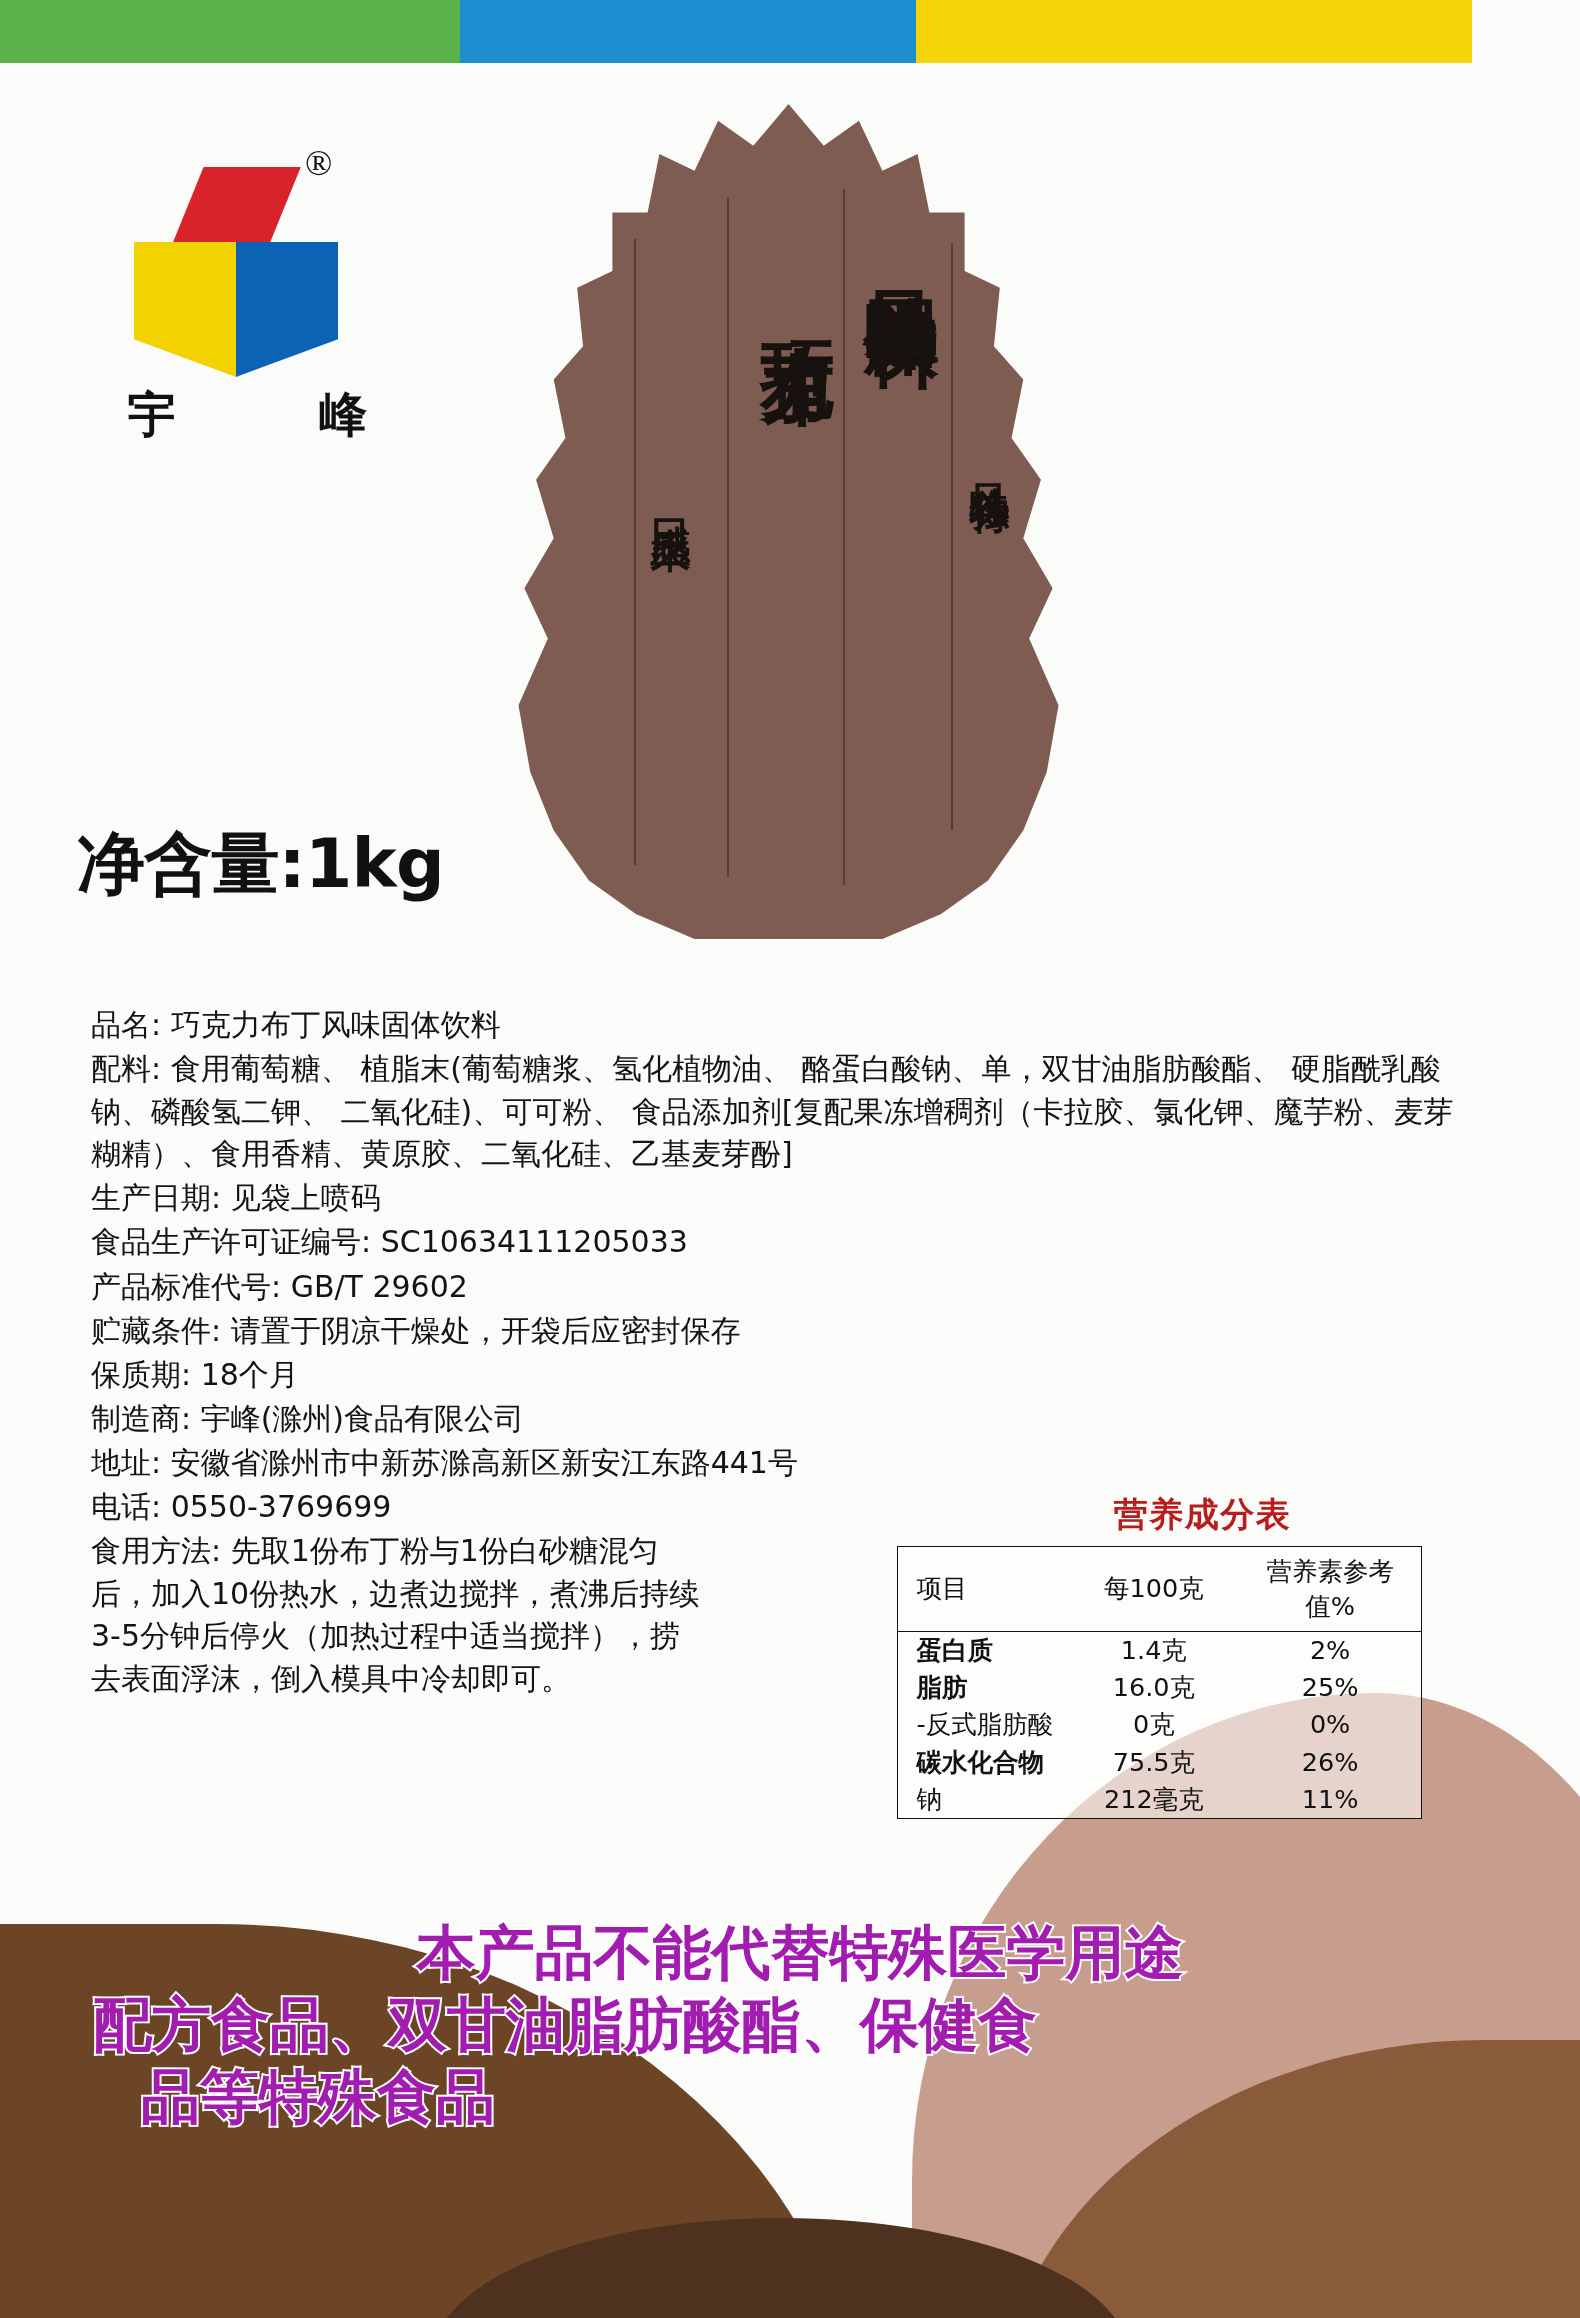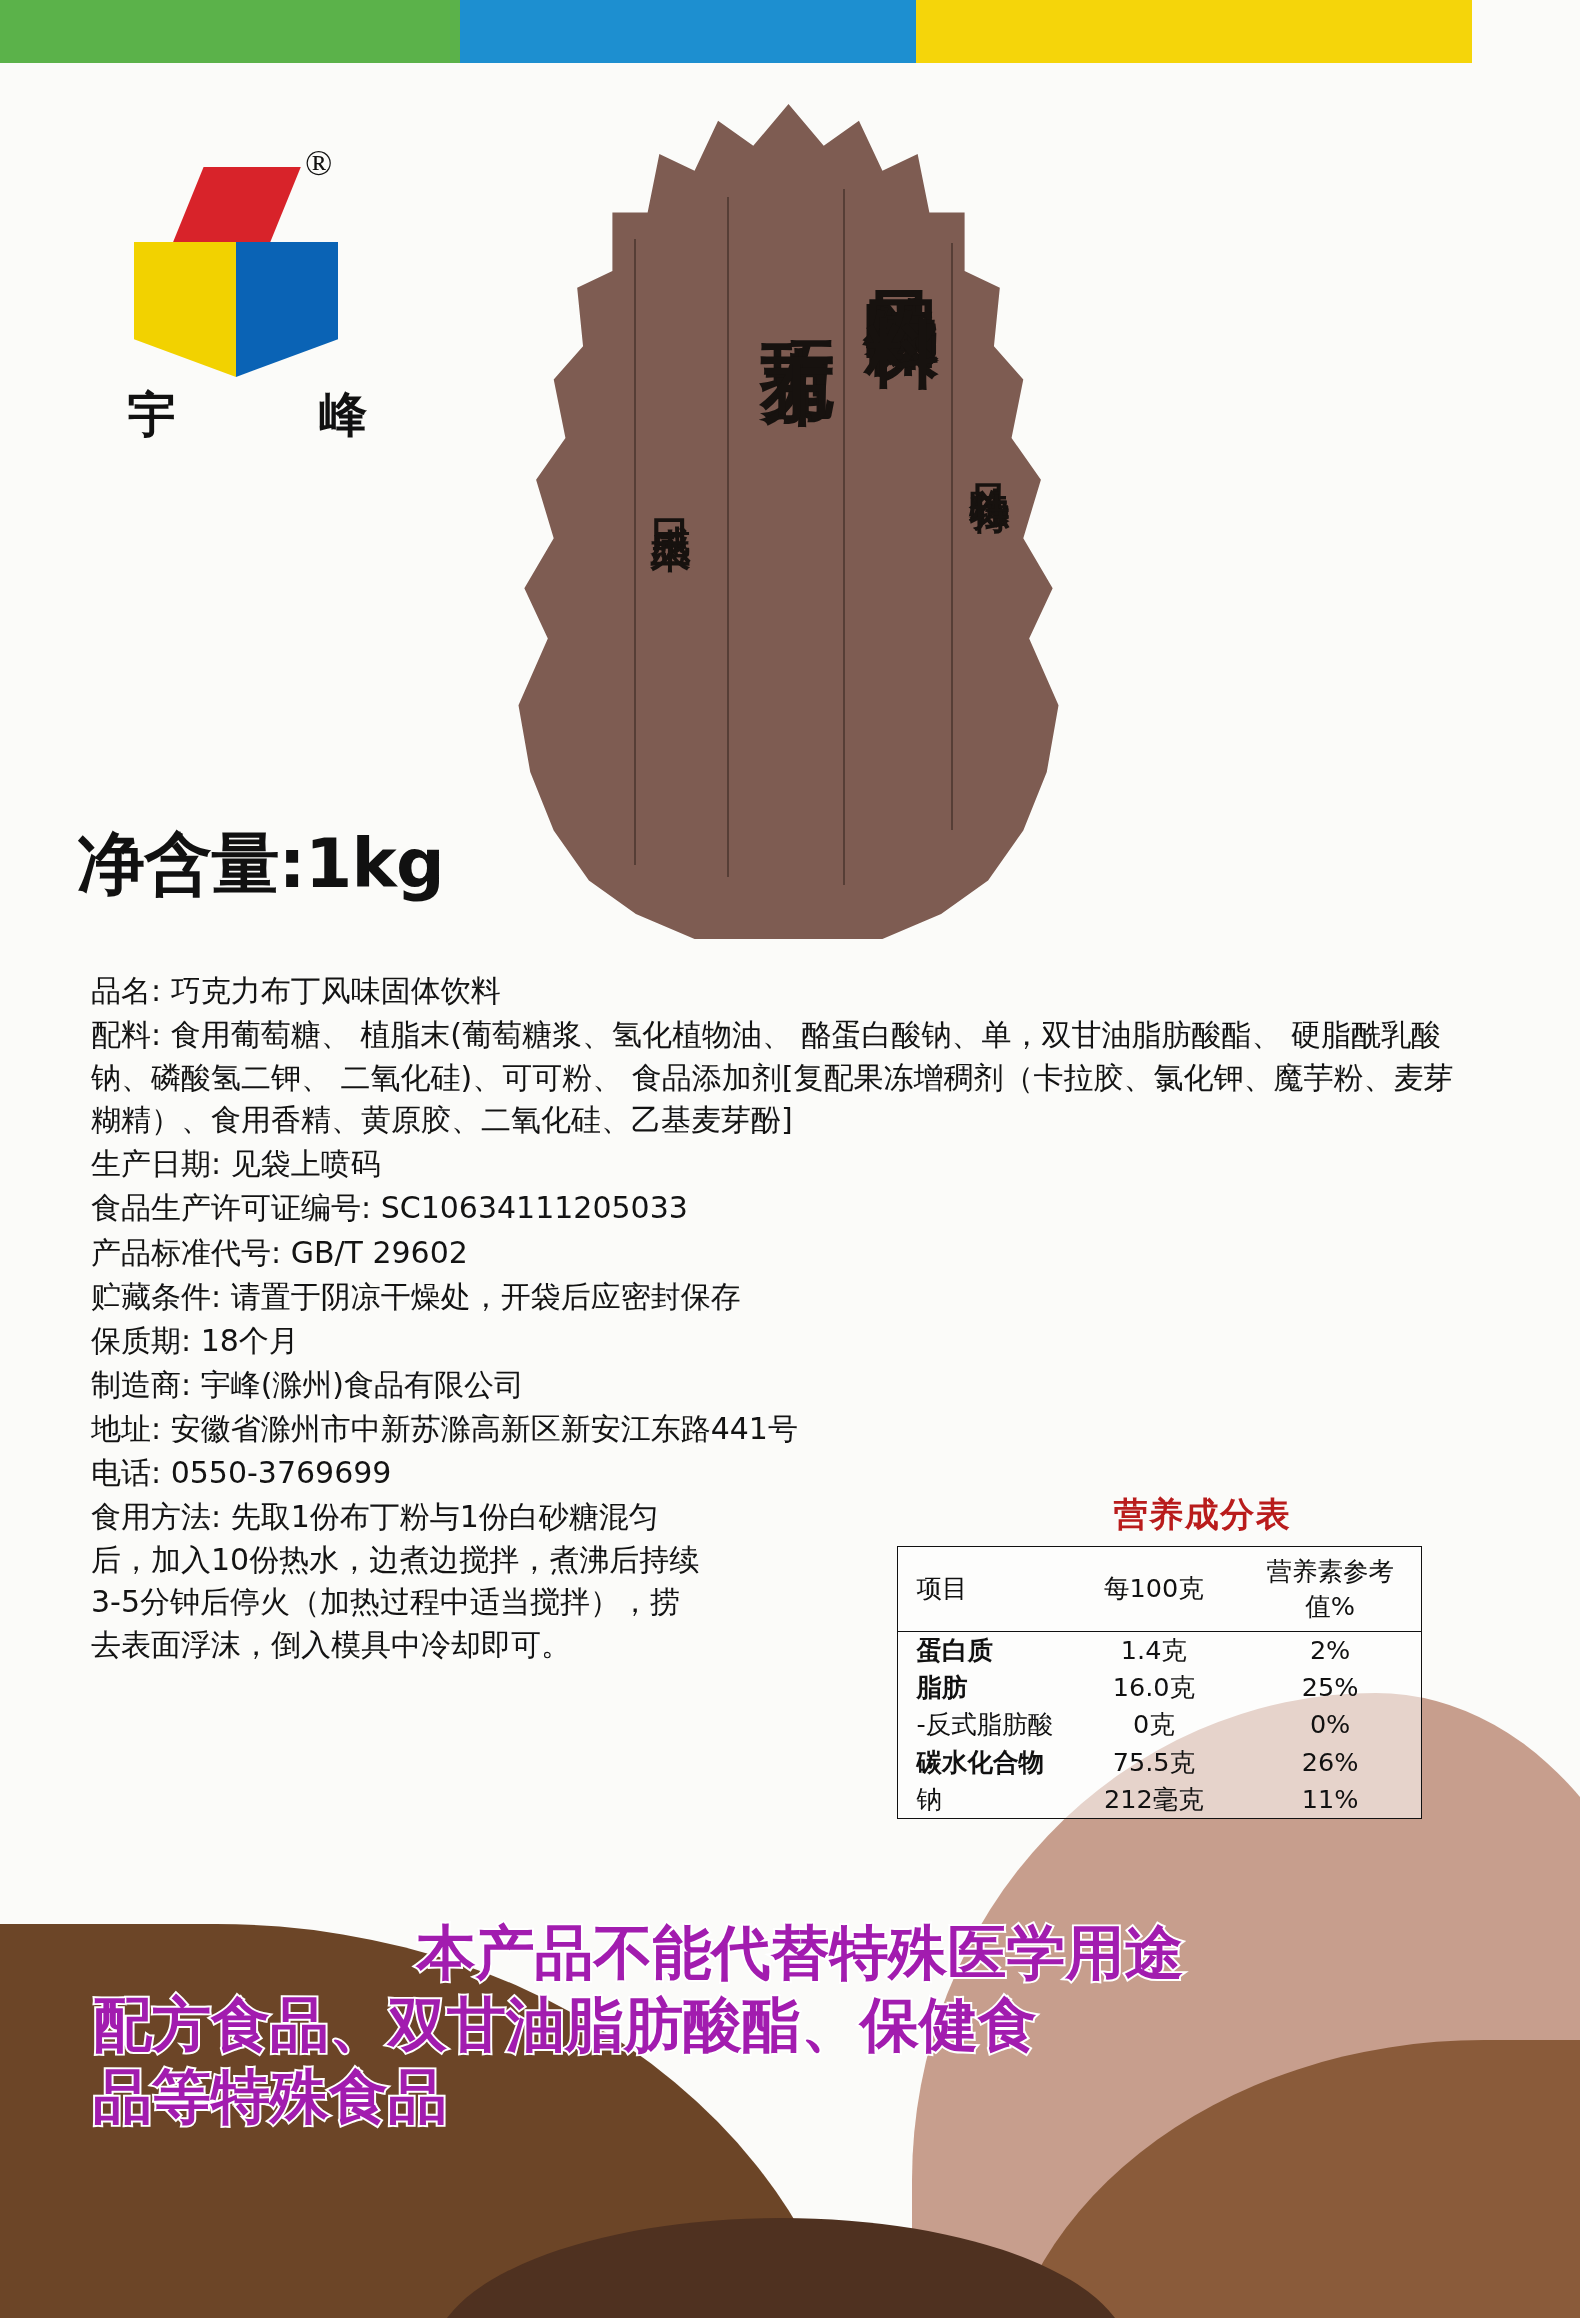--- a/index.html
+++ b/index.html
@@ -190,21 +190,21 @@
     font-weight: bold;
     color: #111;
     font-family: "DejaVu Sans", sans-serif;
     letter-spacing: -0.8px;
   }
 
   
   .info {
     position: absolute;
     left: 91px;
-    top: 970px;
+    top: 1004px;
     width: 1422px;
     font-size: 30px;
     line-height: 1.42;
     color: #131313;
     font-family: "DejaVu Sans", sans-serif;
   }
   .info p { margin: 0 0 1.5px 0; }
   .info .wide { width: 1391px; }
   .info .narrow { width: 819px; }
   .usage { margin-top: 21.6px; width: 618px; }
@@ -262,21 +262,21 @@
     font-size: 59px;
     font-weight: bold;
     color: #a21caf;
     line-height: 1.22;
     -webkit-text-stroke: 3.9px #ffffff;
     paint-order: stroke fill;
     text-align: left;
   }
   .warning .l1 { text-align: center; }
   .warning .l2 { text-align: left; }
-  .warning .l3 { text-align: left; }
+  .warning .l3 { text-align: left; margin-left: 48px; }
 </style>
 </head>
 <body>
 
 <div id="page">
 
   <div class="topbar">
     <div class="seg seg-green"></div>
     <div class="seg seg-blue"></div>
     <div class="seg seg-yellow"></div>

